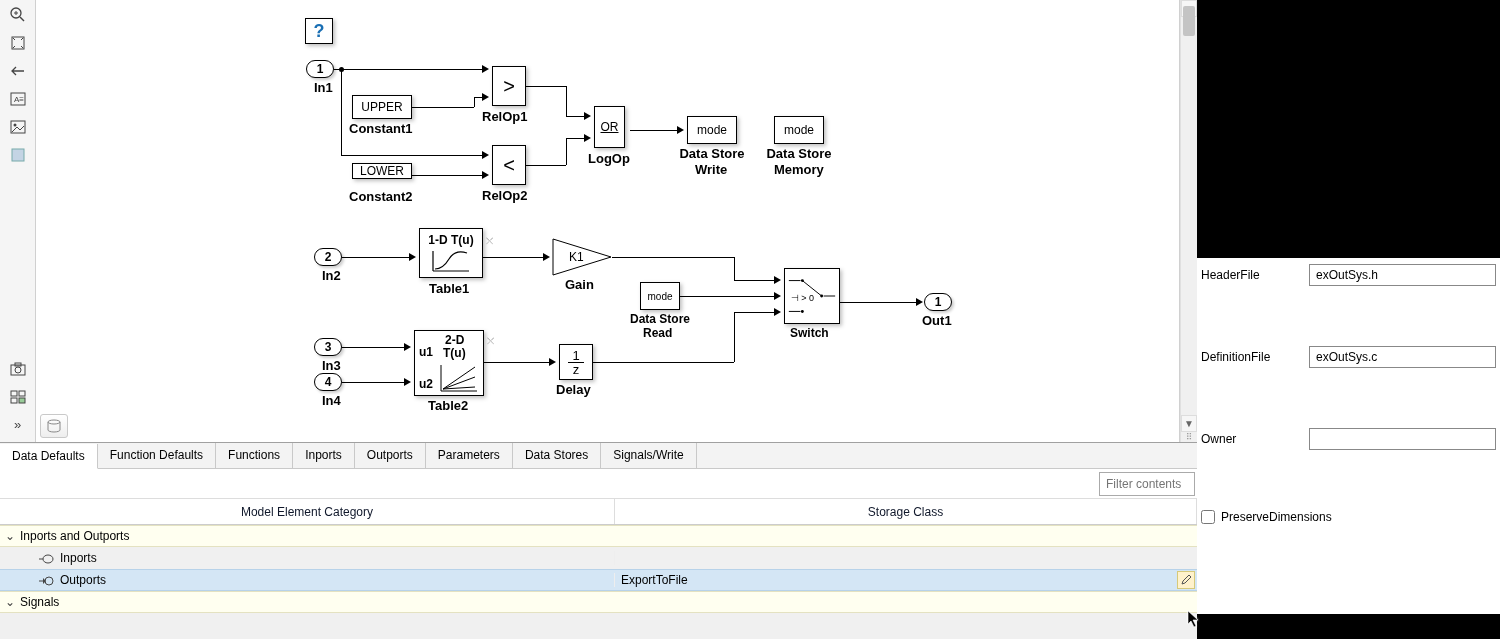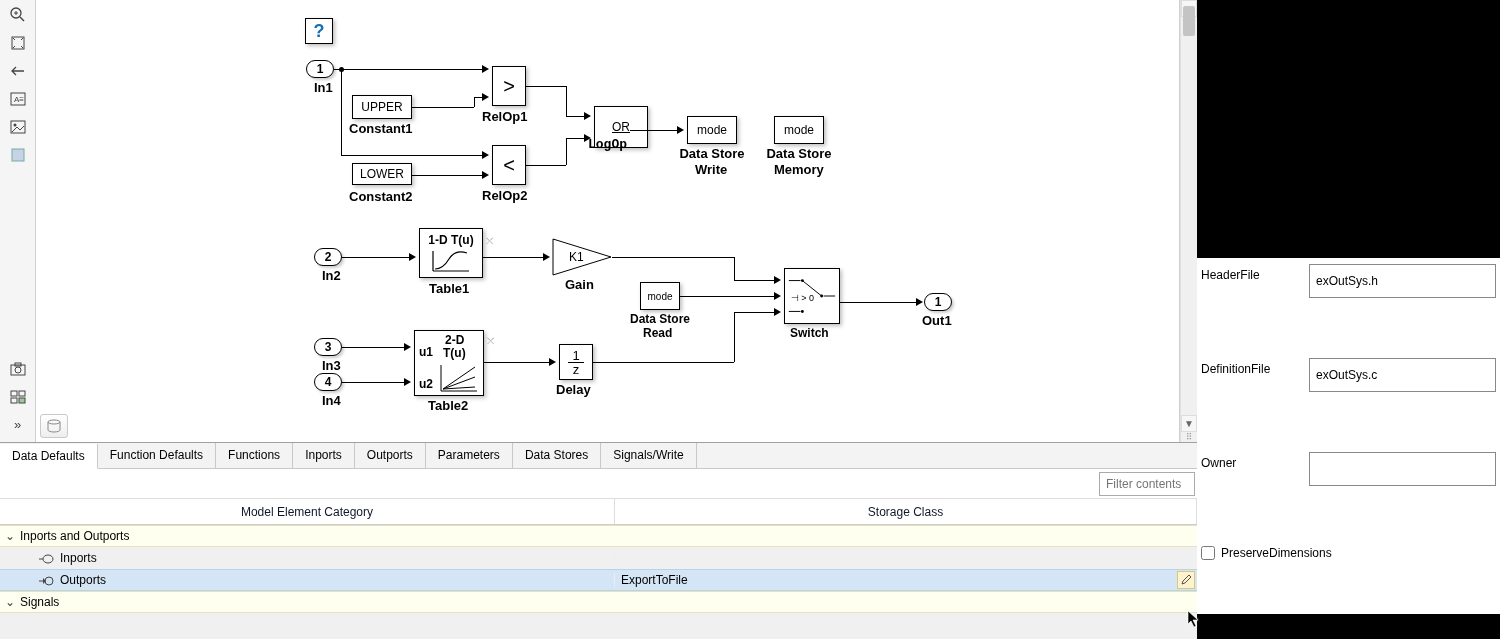--- a/index.html
+++ b/index.html
@@ -59,21 +59,21 @@
   .cursor-arrow { position:absolute; width:14px; height:18px; pointer-events:none; z-index:500; }
   .cursor-arrow svg { width:100%; height:100%; filter: drop-shadow(0 0 1px #fff); }
 
   
   .right-top-black { position:absolute; left:0; right:0; top:0; height:258px; background:#000; }
   .right-bottom-black { position:absolute; left:0; right:0; bottom:0; height:25px; background:#000; }
   .prop-area { position:absolute; left:0; right:0; top:258px; bottom:25px; background:#fff; padding:6px 4px; font-size:12px; }
   .prop-row { display:flex; align-items:flex-start; margin-bottom:60px; }
   .prop-row:last-of-type { margin-bottom:20px; }
   .prop-label { width:108px; padding-top:4px; }
-  .prop-input { flex:1; height:34px; border:1px solid #888; padding:2px 6px; font-size:12px; }
+  .prop-input { flex:1; height:22px; border:1px solid #888; padding:2px 6px; font-size:12px; }
   .checkbox-row { display:flex; align-items:center; gap:6px; }
   .checkbox-row input { width:14px; height:14px; }
 
 </style>
 </head>
 <body>
 
 <div class="main-container">
 
   <div class="left-region">
@@ -144,37 +144,37 @@
 
         <div class="port" style="left:270px; top:60px;">1</div>
         <div class="blk-label" style="left:278px; top:80px;">In1</div>
 
         <div class="blk" style="left:316px; top:95px;">
           <div class="blk-box" style="width:60px; height:24px;">UPPER</div>
           <div class="blk-label" style="left:-3px; top:26px;">Constant1</div>
         </div>
 
         <div class="blk" style="left:316px; top:163px;">
-          <div class="blk-box" style="width:60px; height:22px;">LOWER</div>
+          <div class="blk-box" style="width:60px; height:16px;">LOWER</div>
           <div class="blk-label" style="left:-3px; top:26px;">Constant2</div>
         </div>
 
         <div class="blk" style="left:456px; top:66px;">
           <div class="blk-box" style="width:34px; height:40px; font-size:20px;">&gt;</div>
           <div class="blk-label" style="left:-10px; top:43px;">RelOp1</div>
         </div>
 
         <div class="blk" style="left:456px; top:145px;">
           <div class="blk-box" style="width:34px; height:40px; font-size:20px;">&lt;</div>
           <div class="blk-label" style="left:-10px; top:43px;">RelOp2</div>
         </div>
 
         <div class="blk" style="left:558px; top:106px;">
-          <div class="blk-box" style="width:54px; height:42px;text-decoration:underline;">OR</div>
-          <div class="blk-label" style="left:-6px; top:31px;font-family:Liberation Mono, monospace;">LogOp</div>
+          <div class="blk-box" style="width:31px; height:42px;text-decoration:underline;">OR</div>
+          <div class="blk-label" style="left:-6px; top:45px;">LogOp</div>
         </div>
 
         <div class="blk" style="left:651px; top:116px;">
           <div class="blk-box" style="width:50px; height:28px;">mode</div>
           <div class="blk-label" style="left:-11px; top:30px; width:72px;">Data Store</div>
           <div class="blk-label" style="left:8px; top:46px;">Write</div>
         </div>
 
         <div class="blk" style="left:738px; top:116px;">
           <div class="blk-box" style="width:50px; height:28px;">mode</div>

